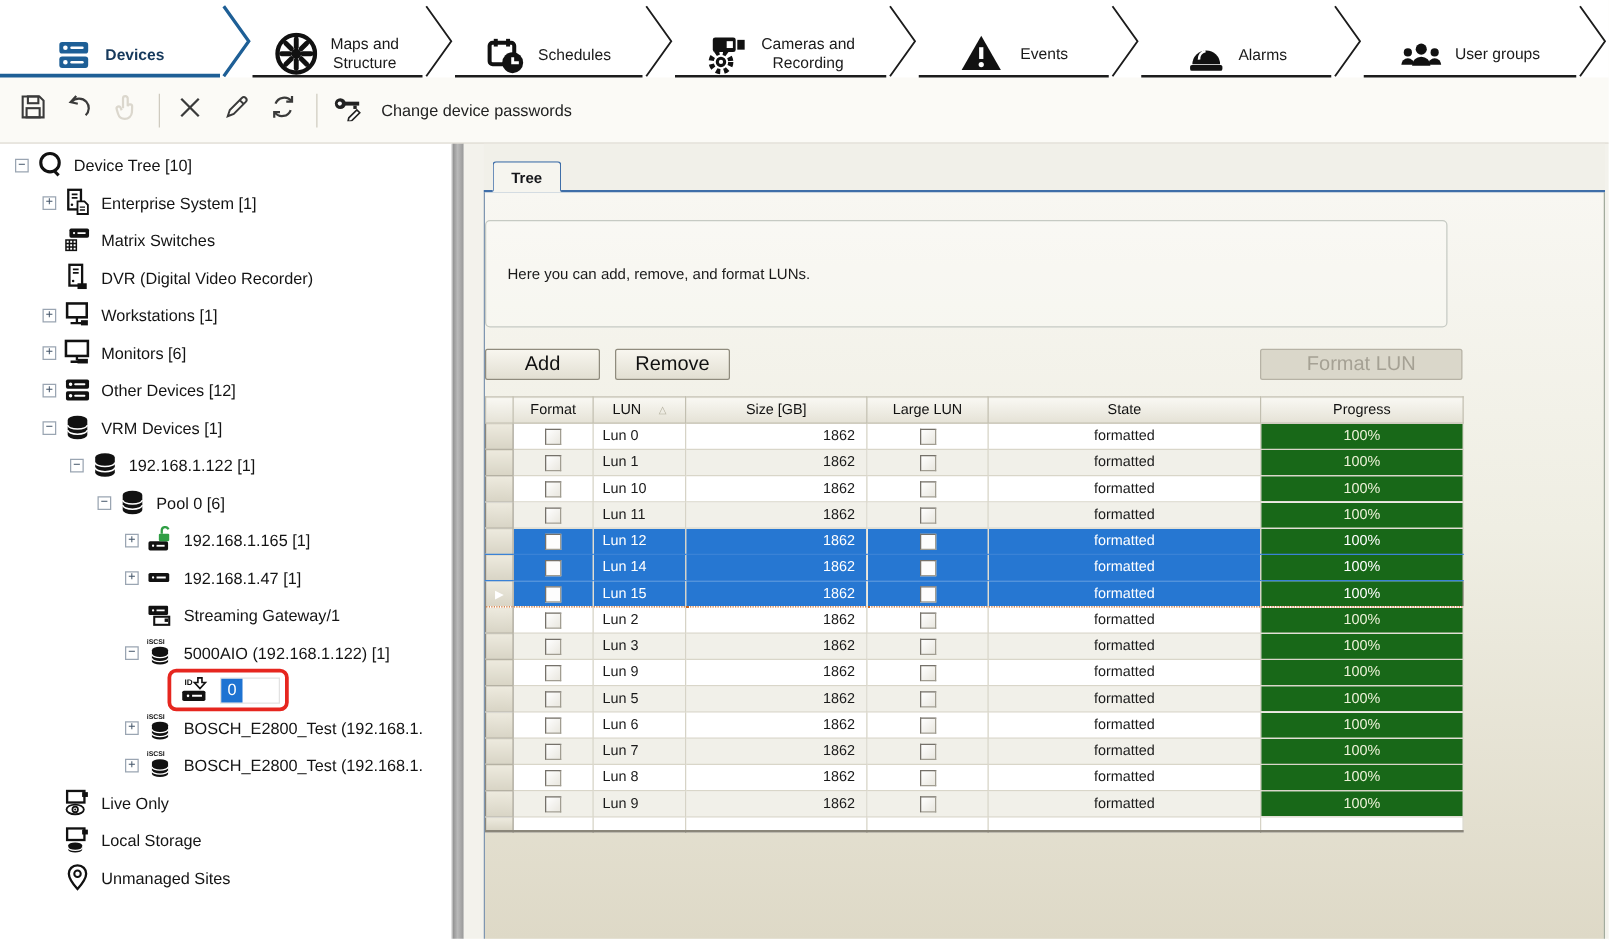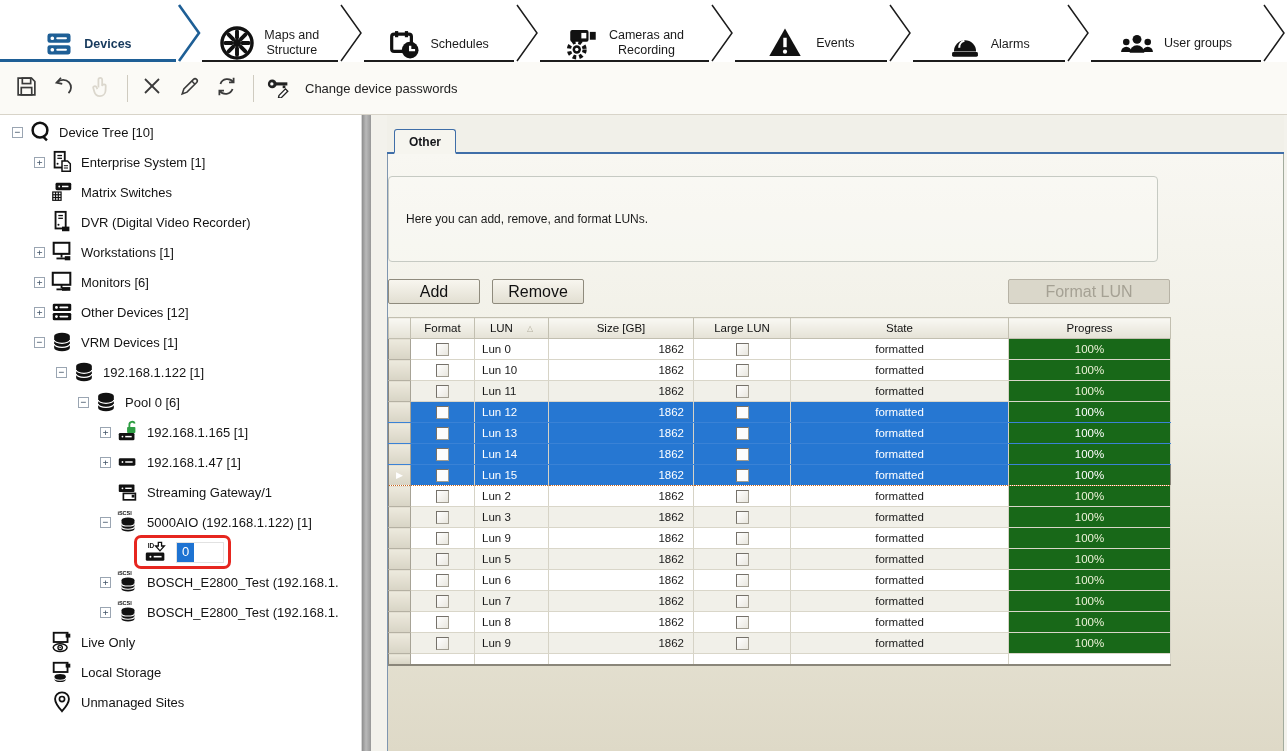--- a/index.html
+++ b/index.html
@@ -545,21 +545,21 @@
             <path d="M13 2.5 c-4.6 0 -7.5 3.4 -7.5 7.2 c0 4.8 7.5 13.3 7.5 13.3 s7.5 -8.5 7.5 -13.3 c0 -3.8 -2.9 -7.2 -7.5 -7.2 z" fill="none" stroke="#111" stroke-width="2"></path>
             <circle cx="13" cy="9.8" r="2.8" fill="none" stroke="#111" stroke-width="1.8"></circle>
           </svg>
         </span>
         <span class="tlabel">Unmanaged Sites</span>
       </div>
     </div>
   <div id="splitter"></div>
   <div id="main-wrap">
     <div id="tab-strip">
-      <div id="lun-tab">Other</div>
+      <div id="lun-tab">Tree</div>
     </div>
     <div id="tab-page">
       <div class="infobox">
         <span>Here you can add, remove, and format LUNs.</span>
       </div>
       <div class="btnrow">
         <button class="btn" id="btn-add">Add</button>
         <button class="btn" id="btn-remove">Remove</button>
         <button class="btn" id="btn-format" disabled="">Format LUN</button>
       </div>
@@ -591,20 +591,33 @@
                 <div class="cb"></div>
               </td>
               <td class="c-lun">Lun 0</td>
               <td class="c-size">1862</td>
               <td class="c-lrg">
                 <div class="cb"></div>
               </td>
               <td class="c-state">formatted</td>
               <td class="c-prog">100%</td>
             </tr>
+            <tr class="alt">
+              <td class="c-sel"></td>
+              <td class="c-fmt">
+                <div class="cb"></div>
+              </td>
+              <td class="c-lun">Lun 1</td>
+              <td class="c-size">1862</td>
+              <td class="c-lrg">
+                <div class="cb"></div>
+              </td>
+              <td class="c-state">formatted</td>
+              <td class="c-prog">100%</td>
+            </tr>
             <tr class="">
               <td class="c-sel"></td>
               <td class="c-fmt">
                 <div class="cb"></div>
               </td>
               <td class="c-lun">Lun 10</td>
               <td class="c-size">1862</td>
               <td class="c-lrg">
                 <div class="cb"></div>
               </td>
@@ -623,33 +636,20 @@
               </td>
               <td class="c-state">formatted</td>
               <td class="c-prog">100%</td>
             </tr>
             <tr class="selected ">
               <td class="c-sel"></td>
               <td class="c-fmt">
                 <div class="cb"></div>
               </td>
               <td class="c-lun">Lun 12</td>
-              <td class="c-size">1862</td>
-              <td class="c-lrg">
-                <div class="cb"></div>
-              </td>
-              <td class="c-state">formatted</td>
-              <td class="c-prog">100%</td>
-            </tr>
-            <tr class="selected ">
-              <td class="c-sel"></td>
-              <td class="c-fmt">
-                <div class="cb"></div>
-              </td>
-              <td class="c-lun">Lun 13</td>
               <td class="c-size">1862</td>
               <td class="c-lrg">
                 <div class="cb"></div>
               </td>
               <td class="c-state">formatted</td>
               <td class="c-prog">100%</td>
             </tr>
             <tr class="selected ">
               <td class="c-sel"></td>
               <td class="c-fmt">

